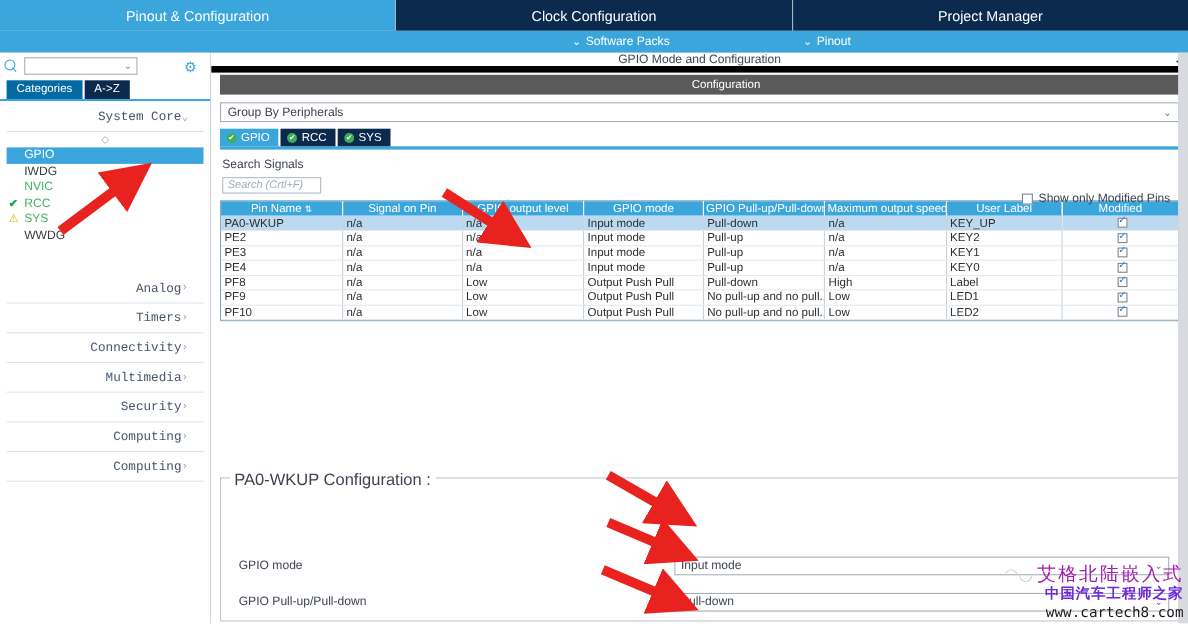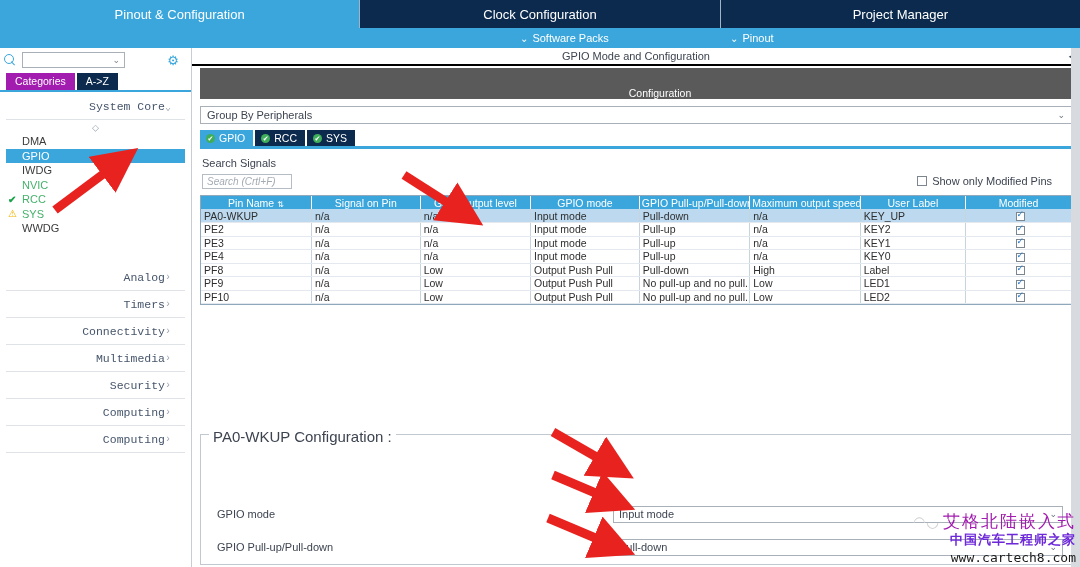--- a/index.html
+++ b/index.html
@@ -80,21 +80,21 @@
     display: flex; align-items: center; justify-content: flex-end;
     padding-right: 4px;
   }
   .search-combo .dn { color: #7c848c; font-size: 9px; }
   .gear { margin-left: auto; margin-right: 8px; color: #3aa6dc; font-size: 13px; line-height: 1; }
 
   .cat-tabs { display: flex; height: 17px; margin-top: 3px; padding-left: 6px; gap: 2px; }
   .cat-tab {
     font-size: 10.5px; color: #ffffff;
     padding: 2px 9px 1px 9px;
-    background: #a21caf; user-select: none;
+    background: #0369a1; user-select: none;
   }
   .cat-tab.dark { background: #0c2a4d; }
   .cat-underline { height: 2px; background: #3aa6dc; margin-left: 0; }
 
   .sb-body { padding: 0; border-top: 1px solid #ffffff; }
   .group-header {
     display: flex; align-items: center; justify-content: flex-end;
     padding: 7px 14px 6px 14px;
     color: #46556b; font-size: 11.5px;
     border-bottom: 1px solid #dfe3e8;
@@ -120,33 +120,33 @@
   .st-warn { color: #f0b400; font-size: 10px; }
   .spacer-gap { height: 24px; }
 
   
   .right {
     flex: 1; height: 519px; position: relative;
     background: #ffffff; overflow: hidden;
   }
   .gpio-mode-bar {
     height: 18px; background: #ffffff;
-    border-bottom: 2px solid #000000;
+    border-bottom: 6px solid #000000;
     display: flex; align-items: center; justify-content: center;
     color: #3d4450; font-size: 11px;
     position: relative;
   }
   .collapse-arrow {
     position: absolute; right: 2px; top: 1px;
     width: 12px; height: 14px; color: #3d4450; font-size: 11px;
     display: flex; align-items: center; justify-content: center;
   }
   .config-bar {
-    height: 31px; background: #5a5a5a; color: #ffffff;
-    display: flex; align-items: flex-end; justify-content: center;
+    height: 18px; background: #5a5a5a; color: #ffffff;
+    display: flex; align-items: center; justify-content: center;
     font-size: 10.5px; margin: 2px 8px 0 8px; padding-left: 48px;
   }
   .group-select {
     margin: 7px 8px 0 8px; height: 18px;
     border: 1px solid #a9b0b8; background: #ffffff;
     display: flex; align-items: center;
     padding: 0 6px; font-size: 11px; color: #3d4450;
     justify-content: space-between;
   }
   .group-select .dn { font-size: 9px; color: #6b7380; }
@@ -174,21 +174,21 @@
   .search-signals {
     margin: 8px 0 0 10px; font-size: 11px; color: #3d4450;
   }
   .sig-input {
     margin: 5px 0 0 10px; width: 90px; height: 15px;
     border: 1px solid #b5bcc4; background: #ffffff;
     display: flex; align-items: center; padding-left: 4px;
     font-size: 10px; color: #a4abb3; font-style: italic;
   }
   .modpins {
-    position: absolute; right: 28px; top: 127px;
+    position: absolute; right: 16px; top: 127px;
     display: flex; align-items: center; gap: 5px;
     font-size: 11px; color: #3d4450;
   }
   .cbox {
     width: 10px; height: 10px; border: 1px solid #7d858e; background: #fff;
   }
 
   
   .tablewrap { margin: 6px 8px 0 8px; border: 1px solid #8fa8bb; }
   table.pins { border-collapse: collapse; width: 100%; table-layout: fixed; }
@@ -332,23 +332,20 @@
       <div class="sb-body">
 
         <div class="group-header">
           <span>System Core</span>
           <span class="arrow">⌄</span>
         </div>
 
         <div class="spinner-dot">⬦</div>
 
         <div class="periph-list">
-          <div class="periph">
-            <span>DMA</span>
-          </div>
           <div class="periph sel">
             <span>GPIO</span>
           </div>
           <div class="periph">
             <span>IWDG</span>
           </div>
           <div class="periph green">
             <span>NVIC</span>
           </div>
           <div class="periph green">

